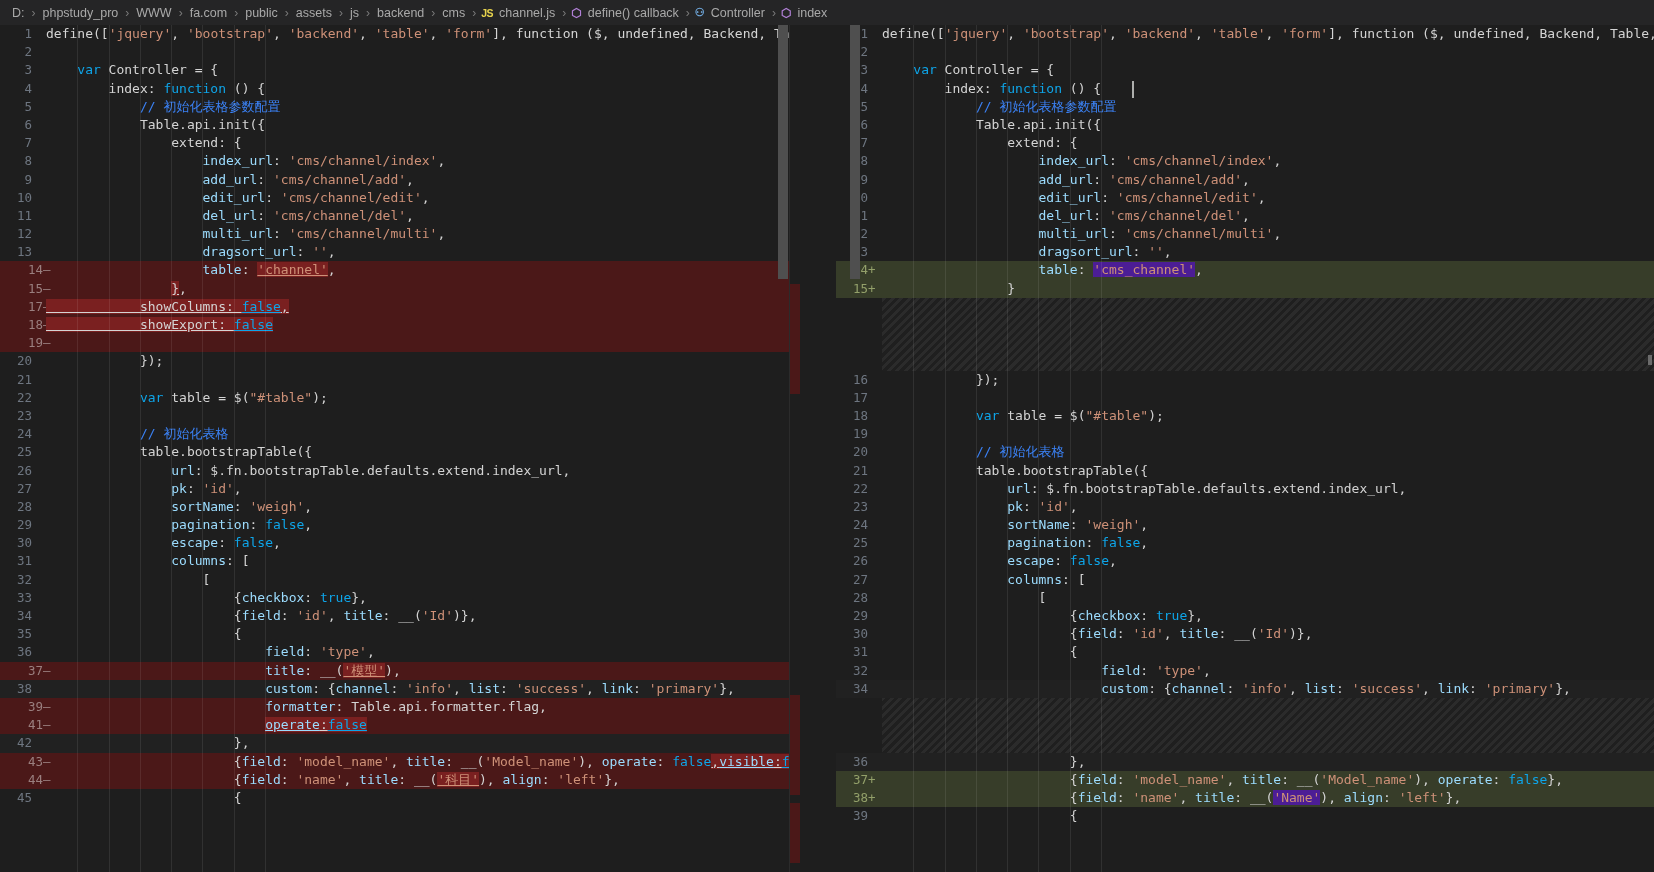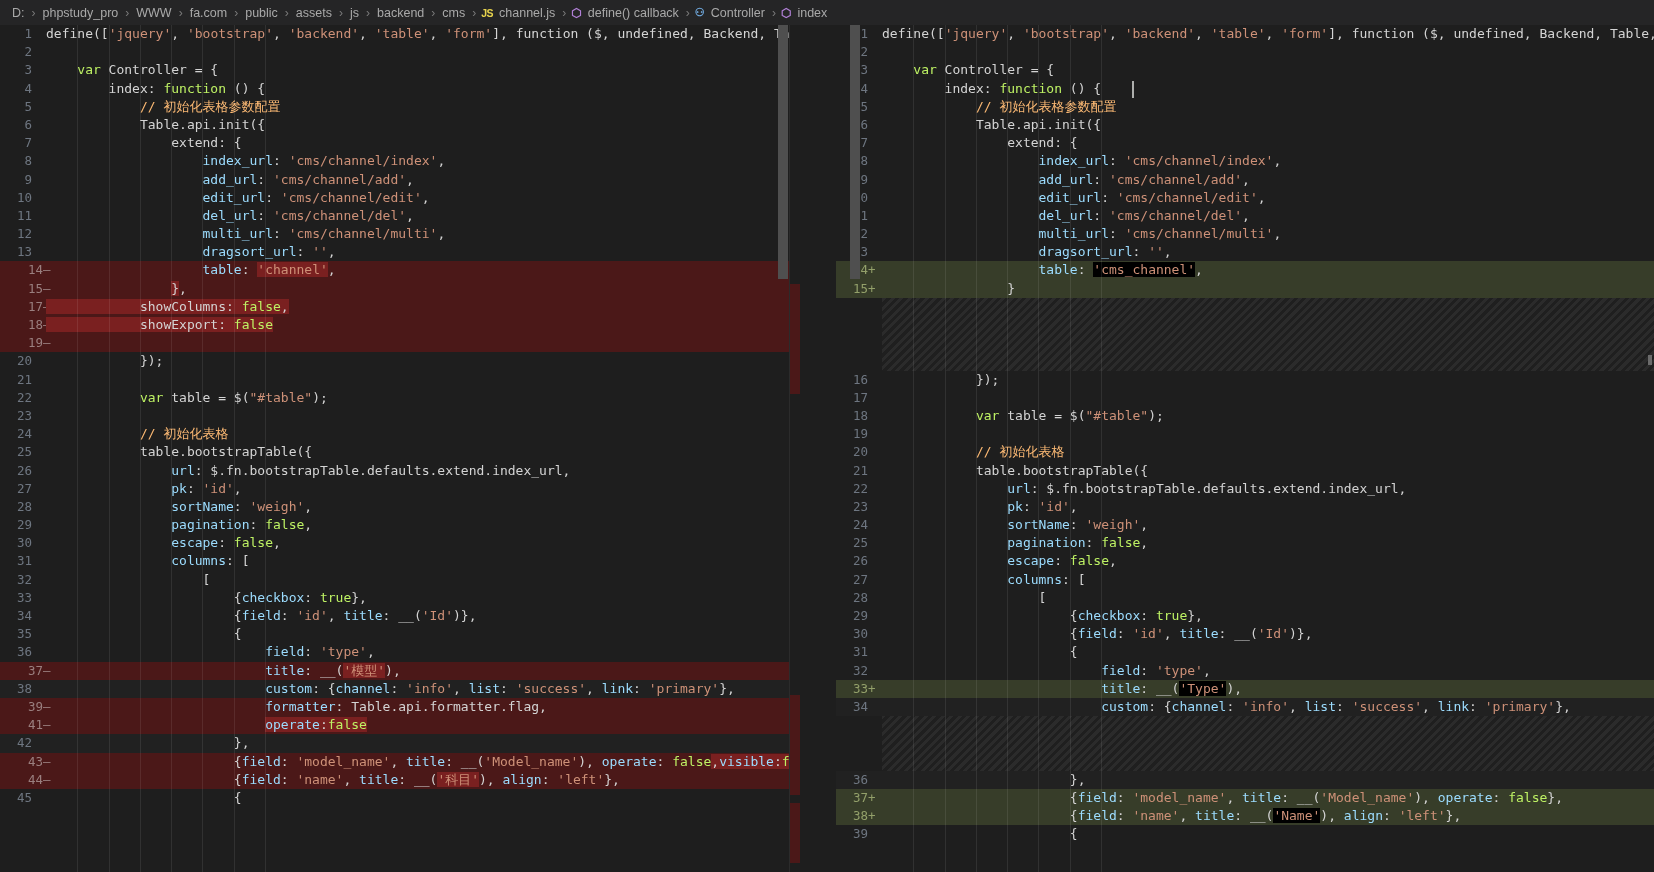--- a/index.html
+++ b/index.html
@@ -47,42 +47,42 @@
   }
   .gut .sign { display:inline-block; width:8px; text-align:left; }
   .txt { position:relative; flex:1; padding-left:0; overflow:hidden; }
 
   .row.del { background:#4b1818; }
   .row.del .gut { color:#9a7f7f;padding-left:28px; }
   .row.add { background:#373d29; }
   .row.add .gut { color:#93a06a; }
   .row.ctx-in-diff { background:#212121; }
 
-  .wchg-del { background:#7a2020; }
-  .wchg-add { background:#000000; }
+  .wchg-del { background:#7a2020;text-decoration:underline; }
+  .wchg-add { background:#4c1d95; }
 
   
   .filler {
     background:
       repeating-linear-gradient(-45deg,
         #2b2b2b 0px, #2b2b2b 3px,
         #1f1f1f 3px, #1f1f1f 6px);
     margin-left:46px;
   }
   .filler-gut { position:absolute; left:0; top:0; width:46px; height:100%; background:#1e1e1e; }
 
   
   .guides { position:absolute; top:0; left:0; height:100%; width:100%; pointer-events:none; }
   .guide { position:absolute; top:0; bottom:0; width:1px; background:rgba(255,255,255,0.085); }
 
   
-  .kw   { color:#bef264; }
+  .kw   { color:#0ea5e9; }
   .str  { color:#ce9178; }
   .prop { color:#9cdcfe; }
-  .cmt  { color:#fdba74; }
+  .cmt  { color:#3b82f6; }
   .pl   { color:#d4d4d4; }
 
   
   .cursor {
     position:absolute; width:2px; height:17px; top:1px;
     background:#aeafad;
   }
 
   
   .vscroll {
@@ -260,21 +260,20 @@
         <div class="row"><div class="gut"><span>23</span><span class="sign"></span></div><div class="txt"><span class="pl">                </span><span class="prop">pk</span><span class="pl">: </span><span class="str">'id'</span><span class="pl">,</span></div></div>
         <div class="row"><div class="gut"><span>24</span><span class="sign"></span></div><div class="txt"><span class="pl">                </span><span class="prop">sortName</span><span class="pl">: </span><span class="str">'weigh'</span><span class="pl">,</span></div></div>
         <div class="row"><div class="gut"><span>25</span><span class="sign"></span></div><div class="txt"><span class="pl">                </span><span class="prop">pagination</span><span class="pl">: </span><span class="kw">false</span><span class="pl">,</span></div></div>
         <div class="row"><div class="gut"><span>26</span><span class="sign"></span></div><div class="txt"><span class="pl">                </span><span class="prop">escape</span><span class="pl">: </span><span class="kw">false</span><span class="pl">,</span></div></div>
         <div class="row"><div class="gut"><span>27</span><span class="sign"></span></div><div class="txt"><span class="pl">                </span><span class="prop">columns</span><span class="pl">: [</span></div></div>
         <div class="row"><div class="gut"><span>28</span><span class="sign"></span></div><div class="txt"><span class="pl">                    [</span></div></div>
         <div class="row"><div class="gut"><span>29</span><span class="sign"></span></div><div class="txt"><span class="pl">                        {</span><span class="prop">checkbox</span><span class="pl">: </span><span class="kw">true</span><span class="pl">},</span></div></div>
         <div class="row"><div class="gut"><span>30</span><span class="sign"></span></div><div class="txt"><span class="pl">                        {</span><span class="prop">field</span><span class="pl">: </span><span class="str">'id'</span><span class="pl">, </span><span class="prop">title</span><span class="pl">: __(</span><span class="str">'Id'</span><span class="pl">)},</span></div></div>
         <div class="row"><div class="gut"><span>31</span><span class="sign"></span></div><div class="txt"><span class="pl">                        {</span></div></div>
         <div class="row"><div class="gut"><span>32</span><span class="sign"></span></div><div class="txt"><span class="pl">                            </span><span class="prop">field</span><span class="pl">: </span><span class="str">'type'</span><span class="pl">,</span></div></div>
-        <div class="row add"><div class="gut"><span>33</span><span class="sign">+</span></div><div class="txt"><span class="pl">                            </span><span class="prop">title</span><span class="pl">: __(</span><span class="str wchg-add">'Type'</span><span class="pl">),</span></div></div>
         <div class="row ctx-in-diff"><div class="gut"><span>34</span><span class="sign"></span></div><div class="txt"><span class="pl">                            </span><span class="prop">custom</span><span class="pl">: {</span><span class="prop">channel</span><span class="pl">: </span><span class="str">'info'</span><span class="pl">, </span><span class="prop">list</span><span class="pl">: </span><span class="str">'success'</span><span class="pl">, </span><span class="prop">link</span><span class="pl">: </span><span class="str">'primary'</span><span class="pl">},</span></div></div>
         <div style="position: relative; height: 54.6px;">
           <div class="filler-gut"></div>
           <div class="filler" style="height: 100%;"></div>
         </div>
         <div class="row ctx-in-diff"><div class="gut"><span>36</span><span class="sign"></span></div><div class="txt"><span class="pl">                        },</span></div></div>
         <div class="row add"><div class="gut"><span>37</span><span class="sign">+</span></div><div class="txt"><span class="pl">                        {</span><span class="prop">field</span><span class="pl">: </span><span class="str">'model_name'</span><span class="pl">, </span><span class="prop">title</span><span class="pl">: __(</span><span class="str">'Model_name'</span><span class="pl">), </span><span class="prop">operate</span><span class="pl">: </span><span class="kw">false</span><span class="pl">},</span></div></div>
         <div class="row add"><div class="gut"><span>38</span><span class="sign">+</span></div><div class="txt"><span class="pl">                        {</span><span class="prop">field</span><span class="pl">: </span><span class="str">'name'</span><span class="pl">, </span><span class="prop">title</span><span class="pl">: __(</span><span class="str wchg-add">'Name'</span><span class="pl">), </span><span class="prop">align</span><span class="pl">: </span><span class="str">'left'</span><span class="pl">},</span></div></div>
         <div class="row"><div class="gut"><span>39</span><span class="sign"></span></div><div class="txt"><span class="pl">                        {</span></div></div>
         <div class="cursor" style="top: 55.6px; left: 296.24px;"></div>

